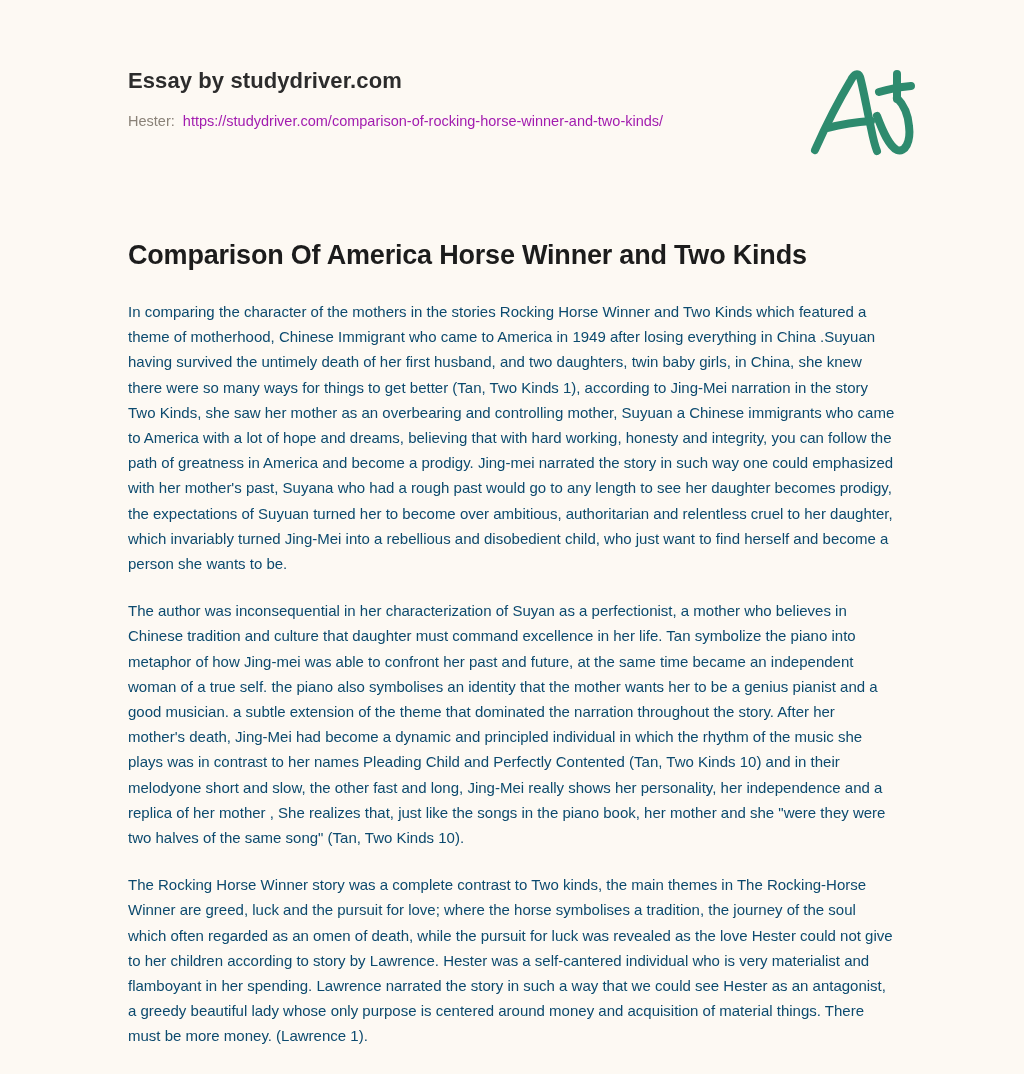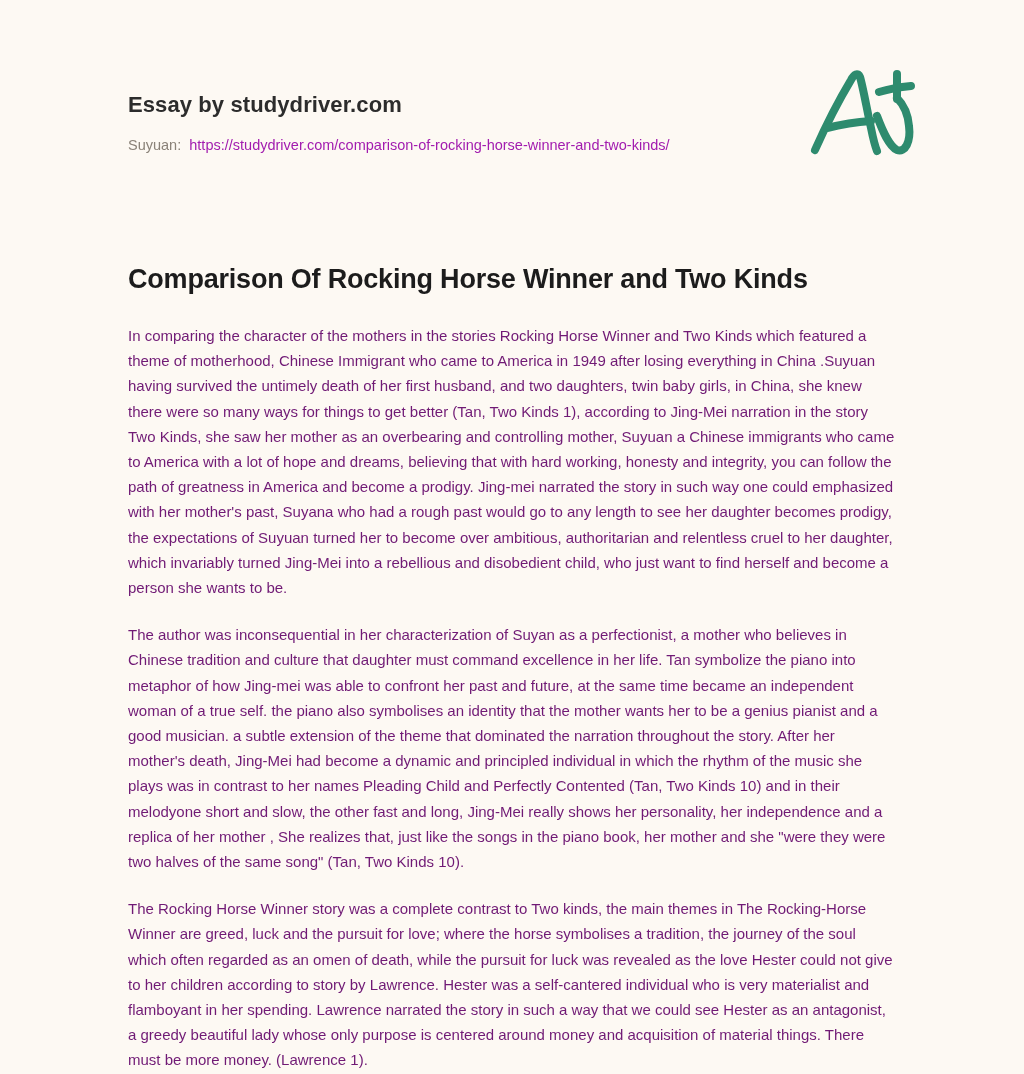--- a/index.html
+++ b/index.html
@@ -25,21 +25,21 @@
 
   .content {
     position: absolute;
     left: 128px;
     top: 0;
     width: 768px;
   }
 
   
   .doc-header {
-    padding-top: 92px;
+    padding-top: 68px;
     position: relative;
   }
 
   .essay-by {
     font-size: 22px;
     font-weight: bold;
     color: #2c2c2c;
     letter-spacing: 0.1px;
     line-height: 1.2;
     margin: 0;
@@ -89,39 +89,39 @@
 
   
   .doc-body {
     margin-top: 26px;
   }
 
   .doc-body p {
     margin: 0 0 22px 0;
     font-size: 15px;
     line-height: 25.2px;
-    color: #701a75;
+    color: #0c4a6e;
     text-align: left;
   }
 
   .doc-body p:last-child {
     margin-bottom: 0;
   }
 </style>
 </head>
 <body>
 
 <div class="page">
   <div class="content">
 
     <div class="doc-header">
       <div class="essay-by">Essay by studydriver.com</div>
 
       <div class="source-line">
-        <span class="source-label">Suyuan:</span>
+        <span class="source-label">Hester:</span>
         <span>&nbsp;</span><a class="source-url" href="#">https://studydriver.com/comparison-of-rocking-horse-winner-and-two-kinds/</a>
       </div>
 
       <div class="logo">
         <svg viewBox="0 0 120 110" xmlns="http://www.w3.org/2000/svg" aria-hidden="true">
           <g fill="none" stroke="#2e8b6e" stroke-linecap="round" stroke-linejoin="round">
 
             <path d="M14 92 C22 74, 38 42, 50 22 C53 16, 57 14, 59 19 C62 29, 66 52, 70 70 C72 80, 74 88, 76 93" stroke-width="8"></path>
 
             <path d="M26 70 C38 67, 56 64, 70 63" stroke-width="8"></path>
@@ -129,21 +129,21 @@
             <path d="M76 58 C82 74, 88 88, 96 92 C104 95, 110 84, 108 68 C107 56, 102 46, 96 40" stroke-width="8"></path>
 
             <path d="M78 34 C88 31, 100 29, 110 28" stroke-width="8"></path>
 
             <path d="M96 16 C96 24, 96 32, 96 41" stroke-width="8"></path>
           </g>
         </svg>
       </div>
     </div>
 
-    <h1 class="doc-title">Comparison Of Rocking Horse Winner and Two Kinds</h1>
+    <h1 class="doc-title">Comparison Of America Horse Winner and Two Kinds</h1>
 
     <div class="doc-body">
       <p>In comparing the character of the mothers in the stories Rocking Horse Winner and Two Kinds which featured a theme of motherhood, Chinese Immigrant who came to America in 1949 after losing everything in China .Suyuan having survived the untimely death of her first husband, and two daughters, twin baby girls, in China, she knew there were so many ways for things to get better (Tan, Two Kinds 1), according to Jing-Mei narration in the story Two Kinds, she saw her mother as an overbearing and controlling mother, Suyuan a Chinese immigrants who came to America with a lot of hope and dreams, believing that with hard working, honesty and integrity, you can follow the path of greatness in America and become a prodigy. Jing-mei narrated the story in such way one could emphasized with her mother's past, Suyana who had a rough past would go to any length to see her daughter becomes prodigy, the expectations of Suyuan turned her to become over ambitious, authoritarian and relentless cruel to her daughter, which invariably turned Jing-Mei into a rebellious and disobedient child, who just want to find herself and become a person she wants to be.</p>
       <p>The author was inconsequential in her characterization of Suyan as a perfectionist, a mother who believes in Chinese tradition and culture that daughter must command excellence in her life. Tan symbolize the piano into metaphor of how Jing-mei was able to confront her past and future, at the same time became an independent woman of a true self. the piano also symbolises an identity that the mother wants her to be a genius pianist and a good musician. a subtle extension of the theme that dominated the narration throughout the story. After her mother's death, Jing-Mei had become a dynamic and principled individual in which the rhythm of the music she plays was in contrast to her names Pleading Child and Perfectly Contented (Tan, Two Kinds 10) and in their melodyone short and slow, the other fast and long, Jing-Mei really shows her personality, her independence and a replica of her mother , She realizes that, just like the songs in the piano book, her mother and she "were they were two halves of the same song" (Tan, Two Kinds 10).</p>
       <p>The Rocking Horse Winner story was a complete contrast to Two kinds, the main themes in The Rocking-Horse Winner are greed, luck and the pursuit for love; where the horse symbolises a tradition, the journey of the soul which often regarded as an omen of death, while the pursuit for luck was revealed as the love Hester could not give to her children according to story by Lawrence. Hester was a self-cantered individual who is very materialist and flamboyant in her spending. Lawrence narrated the story in such a way that we could see Hester as an antagonist, a greedy beautiful lady whose only purpose is centered around money and acquisition of material things. There must be more money. (Lawrence 1).</p>
       <p>There's always whispering of more money in the house a situation that got P</p>
     </div>
 
   </div>
 </div>

